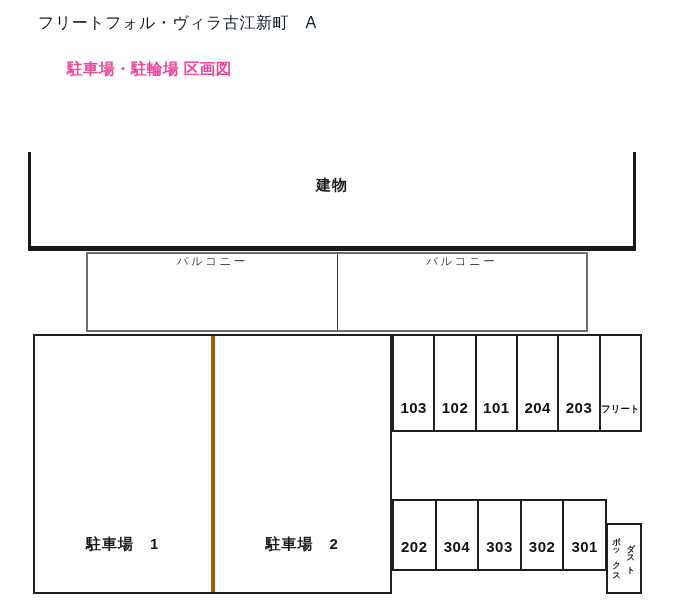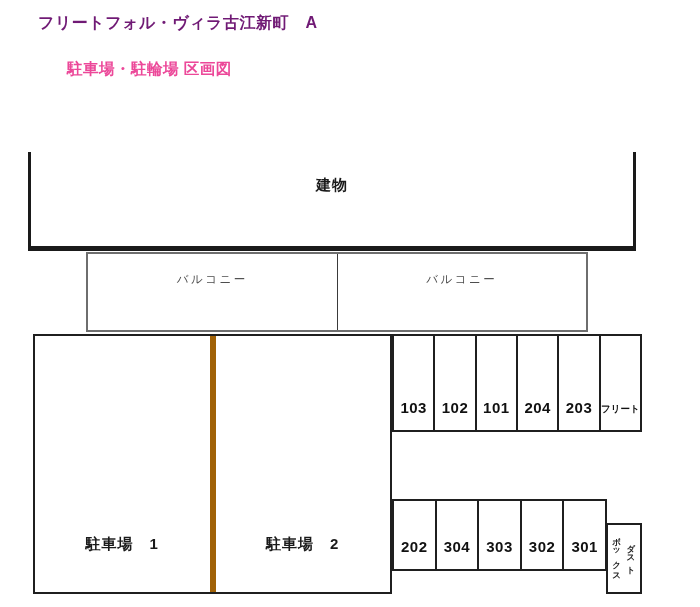--- a/index.html
+++ b/index.html
@@ -6,21 +6,21 @@
   .canvas{
     position:relative;
     width:700px;height:607px;
     background:#ffffff;
     font-family:"Liberation Sans","DejaVu Sans",sans-serif;
     color:#1a1a1a;
     overflow:hidden;
   }
   .title{
     position:absolute;left:38px;top:13px;
-    font-size:16px;font-weight:700;letter-spacing:0.5px;color:#701a75;
+    font-size:16px;font-weight:400;letter-spacing:0.5px;color:#0f172a;
     white-space:pre;
   }
   .subtitle{
     position:absolute;left:67px;top:59px;
     font-size:15.5px;font-weight:600;letter-spacing:0.5px;color:#ec4899;
     white-space:pre;
   }
   
   .building{
     position:absolute;left:28px;top:152px;width:608px;height:99px;
@@ -35,37 +35,37 @@
   }
   
   .balcony{
     position:absolute;left:86px;top:252px;width:502px;height:80px;
     border:2px solid #6e6e6e;
     box-sizing:border-box;
     display:flex;
   }
   .balcony-cell{
     flex:1;display:flex;justify-content:center;align-items:flex-start;
-    padding-top:18px;box-sizing:border-box;
+    box-sizing:border-box;
   }
   .balcony-cell:first-child{border-right:1.5px solid #3a3a3a;}
   .balcony-label{
     font-size:11.5px;font-weight:500;color:#4d4d4d;letter-spacing:2.5px;
   }
   
   .parking-main{
     position:absolute;left:33px;top:334px;width:359px;height:260px;
     border:2px solid #1f1f1f;box-sizing:border-box;
     display:flex;background:#ffffff;
   }
   .lot{
     flex:1;display:flex;justify-content:center;align-items:flex-end;
     padding-bottom:38px;box-sizing:border-box;
   }
-  .lot:first-child{border-right:6px solid #a16207;text-align:center;}
+  .lot:first-child{border-right:4px solid #a16207;text-align:center;}
   .lot-label{font-size:15px;font-weight:600;letter-spacing:1px;white-space:pre;}
   
   .stall-row{
     position:absolute;display:flex;
     border:2px solid #1f1f1f;box-sizing:border-box;background:#ffffff;
   }
   .stall-row.top{left:392px;top:334px;width:250px;height:98px;}
   .stall-row.bottom{left:392px;top:499px;width:215px;height:72px;}
   .stall{
     flex:1;display:flex;justify-content:center;align-items:flex-end;

